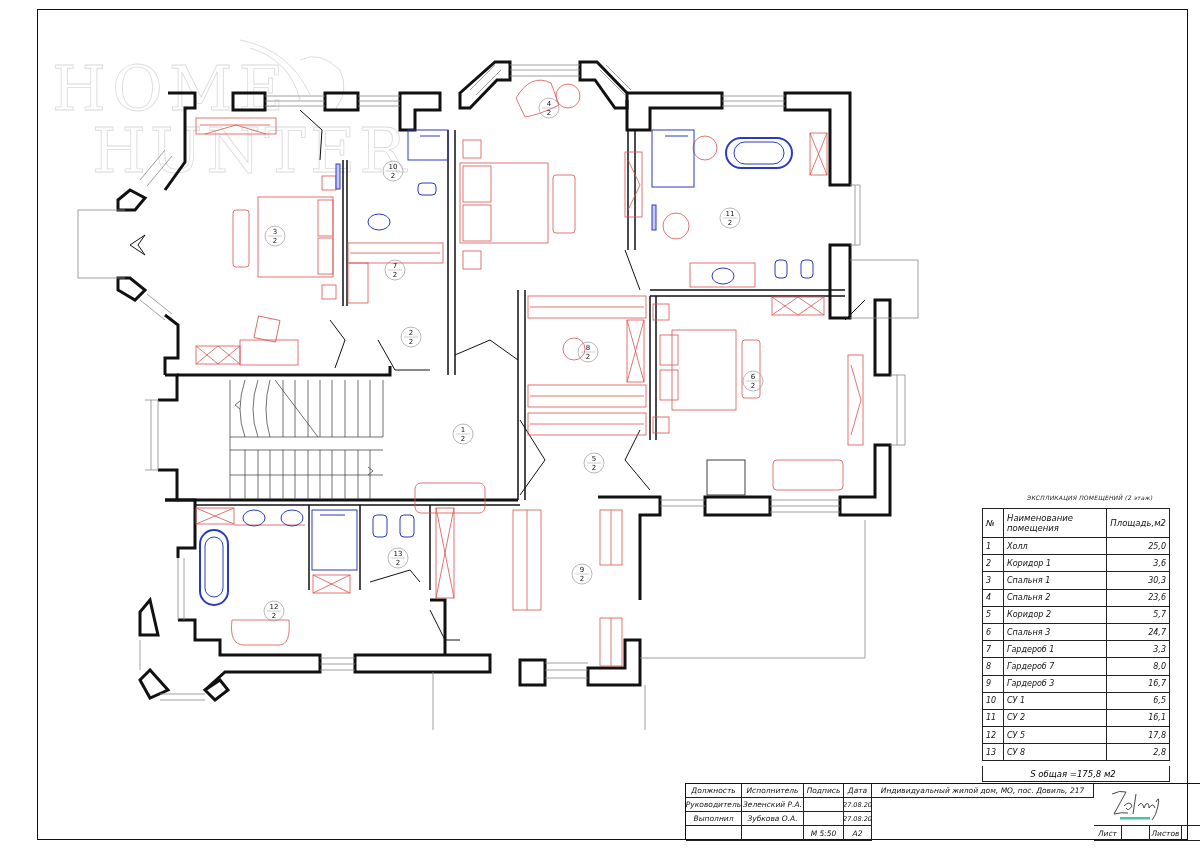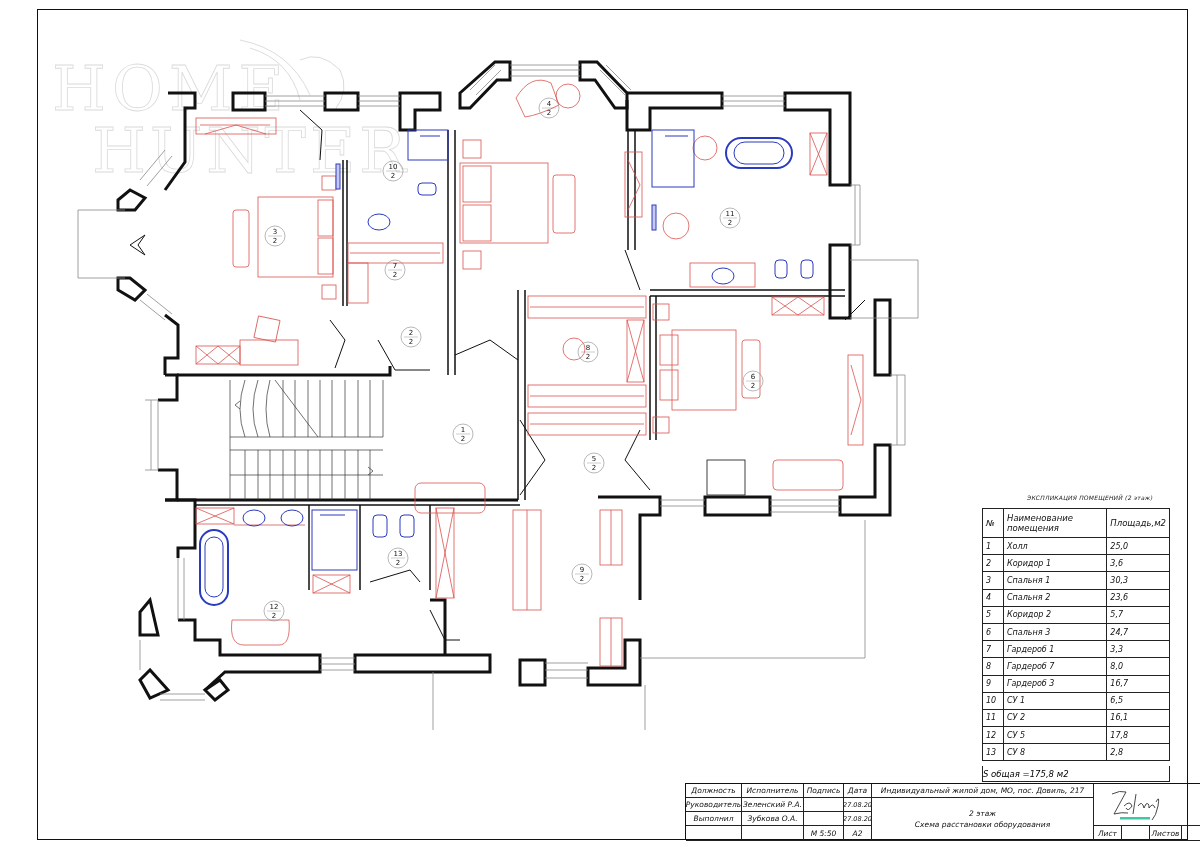--- a/index.html
+++ b/index.html
@@ -5,23 +5,23 @@
   html,body{margin:0;padding:0;background:#fff;}
   body{width:1200px;height:848px;position:relative;overflow:hidden;font-family:"DejaVu Sans",sans-serif;}
   .frame{position:absolute;left:37px;top:9px;width:1151px;height:831px;border:1.5px solid #111;box-sizing:border-box;}
   svg.plan{position:absolute;left:0;top:0;}
   
   .expl-title{position:absolute;left:1000px;top:494px;width:180px;text-align:center;font-size:6px;font-style:italic;color:#222;letter-spacing:0.2px;}
   table.expl{position:absolute;left:982px;top:508px;width:188px;border-collapse:collapse;font-style:italic;font-size:8px;color:#111;}
   table.expl td, table.expl th{border:1px solid #222;height:16.2px;padding:0 3px;font-weight:normal;}
   table.expl th{height:28px;text-align:left;font-size:8.5px;}
   table.expl td.n{width:14px;}
-  table.expl td.a{width:40px;font-style:italic;}
+  table.expl td.a{text-align:right;width:40px;font-style:italic;}
   table.expl th.a{width:40px;}
-  .expl-total{position:absolute;left:982px;top:766px;width:188px;height:16px;border:1px solid #222;border-top:none;box-sizing:border-box;font-style:italic;font-size:8.5px;text-align:left;padding-right:6px;line-height:16px;}
+  .expl-total{position:absolute;left:982px;top:766px;width:188px;height:16px;border:1px solid #222;border-top:none;box-sizing:border-box;font-style:italic;font-size:8.5px;text-align:center;padding-right:6px;line-height:16px;}
   
   .stamp{position:absolute;left:669px;top:783px;width:519px;height:57px;border-top:1.5px solid #111;border-left:1.5px solid #111;box-sizing:border-box;font-style:italic;font-size:7.5px;color:#111;margin-left:16px;}
   .cell{position:absolute;box-sizing:border-box;border-right:1px solid #222;border-bottom:1px solid #222;display:flex;align-items:center;justify-content:center;white-space:nowrap;overflow:hidden;}
   .sig{position:absolute;left:1100px;top:786px;width:70px;height:40px;}
   .lbl{font-size:7px;fill:#111;font-family:"DejaVu Sans",sans-serif;}
 </style>
 </head>
 <body>
 
 <div class="frame"></div>
@@ -402,24 +402,20 @@
   <div class="cell" style="left:56px;top:28px;width:62px;height:14px;">Зубкова О.А.</div>
   <div class="cell" style="left:118px;top:28px;width:40px;height:14px;"></div>
   <div class="cell" style="left:158px;top:28px;width:28px;height:14px;font-size:6.5px;">27.08.20</div>
 
   <div class="cell" style="left:0;top:42px;width:56px;height:15px;"></div>
   <div class="cell" style="left:56px;top:42px;width:62px;height:15px;"></div>
   <div class="cell" style="left:118px;top:42px;width:40px;height:15px;">М 5:50</div>
   <div class="cell" style="left:158px;top:42px;width:28px;height:15px;text-align:right;">А2</div>
 
   <div class="cell" style="left:186px;top:0;width:222px;height:14px;">Индивидуальный жилой дом, МО, пос. Довиль, 217</div>
-  <div class="cell" style="left:186px;top:14px;width:222px;height:43px;flex-direction:column;line-height:11px;">
-    <span>2 этаж</span>
-    <span>Схема расстановки оборудования</span>
-  </div>
 
   <div class="cell" style="left:408px;top:0;width:111px;height:42px;border-right:none;"></div>
   <div class="cell" style="left:408px;top:42px;width:28px;height:15px;">Лист</div>
   <div class="cell" style="left:436px;top:42px;width:28px;height:15px;"></div>
   <div class="cell" style="left:464px;top:42px;width:32px;height:15px;">Листов</div>
   <div class="cell" style="left:496px;top:42px;width:23px;height:15px;border-right:none;"></div>
 </div>
 <svg class="sig" viewBox="0 0 70 40">
   <path d="M12 8 Q20 4 26 6 L14 28 Q22 26 28 27 M24 20 q6 -6 8 0 q-4 6 -6 2 M36 8 L33 28 M38 20 q4 -6 6 2 l2 -4 q3 -2 3 4 q4 -6 6 0 M56 16 q4 -8 2 4 q-2 10 -6 14" fill="none" stroke="#333" stroke-width="0.9"></path>
   <rect x="20" y="31" width="30" height="2.5" fill="#3fc7a8"></rect>

